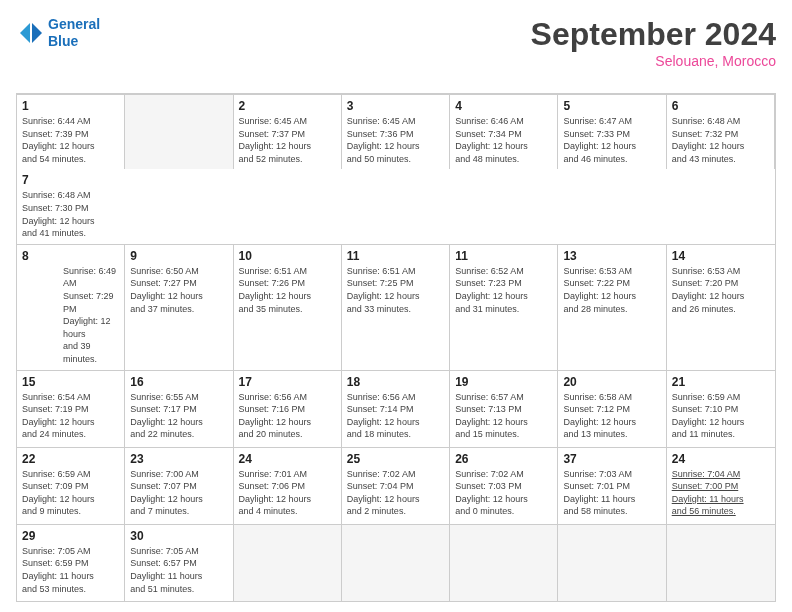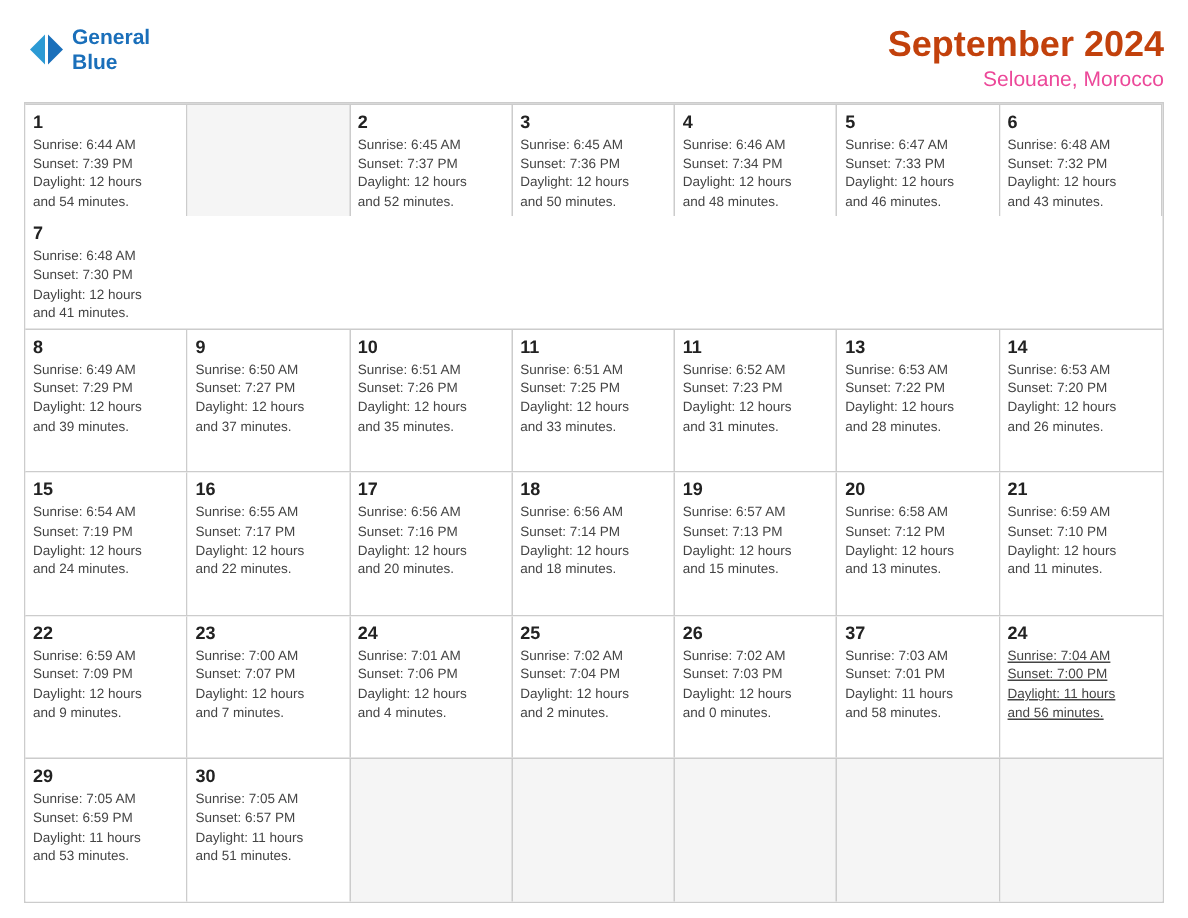--- a/index.html
+++ b/index.html
@@ -14,38 +14,38 @@
       width: 792px;
       height: 612px;
       padding: 16px 16px 10px 16px;
       display: flex;
       flex-direction: column;
     }
     .header {
       display: flex;
       justify-content: space-between;
       align-items: flex-start;
-      margin-bottom: 8px;
+      margin-bottom: 24px;
     }
     .logo {
       display: flex;
       align-items: center;
       gap: 4px;
     }
     .logo-icon {
       width: 28px;
       height: 28px;
     }
     .title-block {
       text-align: right;
     }
     .month-title {
-      font-size: 24px;
+      font-size: 32px;
       font-weight: bold;
-      color: #c2410c;
+      color: #404040;
     }
     .subtitle {
       font-size: 14px;
       color: #ec4899;
     }
     .calendar {
       flex: 1;
       display: flex;
       flex-direction: column;
       border: 1px solid #ccc;
@@ -170,21 +170,21 @@
             <div class="day-num">7</div>
             <div class="cell-text" style="white-space: pre-line;">Sunrise: 6:48 AM
 Sunset: 7:30 PM
 Daylight: 12 hours
 and 41 minutes.</div>
           </div>
         </div>
         <div class="cal-row">
           <div class="cal-cell">
             <div class="day-num">8</div>
-            <div class="cell-text" style="white-space: pre-line;">Sunrise: 6:49 AM
+            <div class="cell-text" style="white-space: pre-line; margin-left: 41px;">Sunrise: 6:49 AM
 Sunset: 7:29 PM
 Daylight: 12 hours
 and 39 minutes.</div>
           </div>
           <div class="cal-cell">
             <div class="day-num">9</div>
             <div class="cell-text" style="white-space: pre-line;">Sunrise: 6:50 AM
 Sunset: 7:27 PM
 Daylight: 12 hours
 and 37 minutes.</div>

